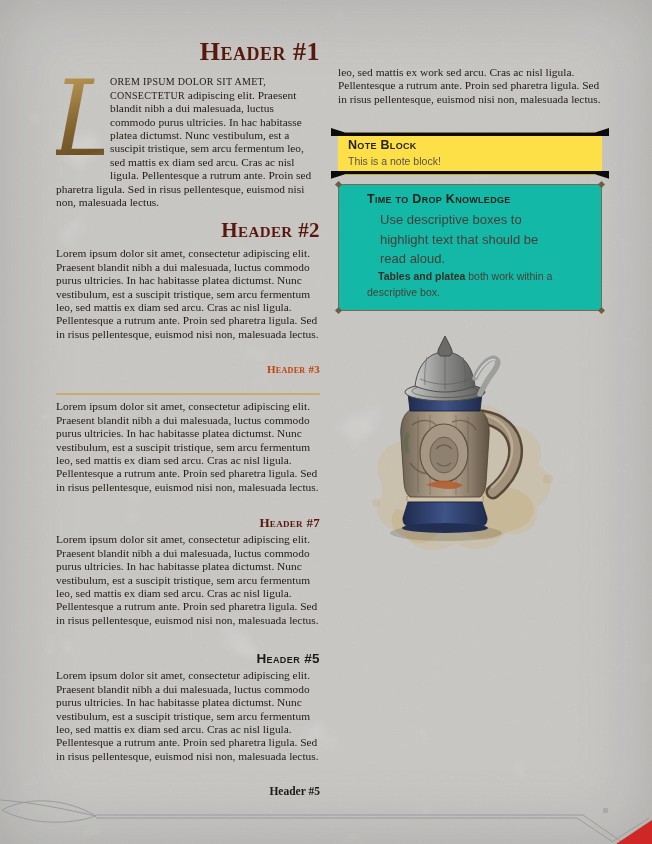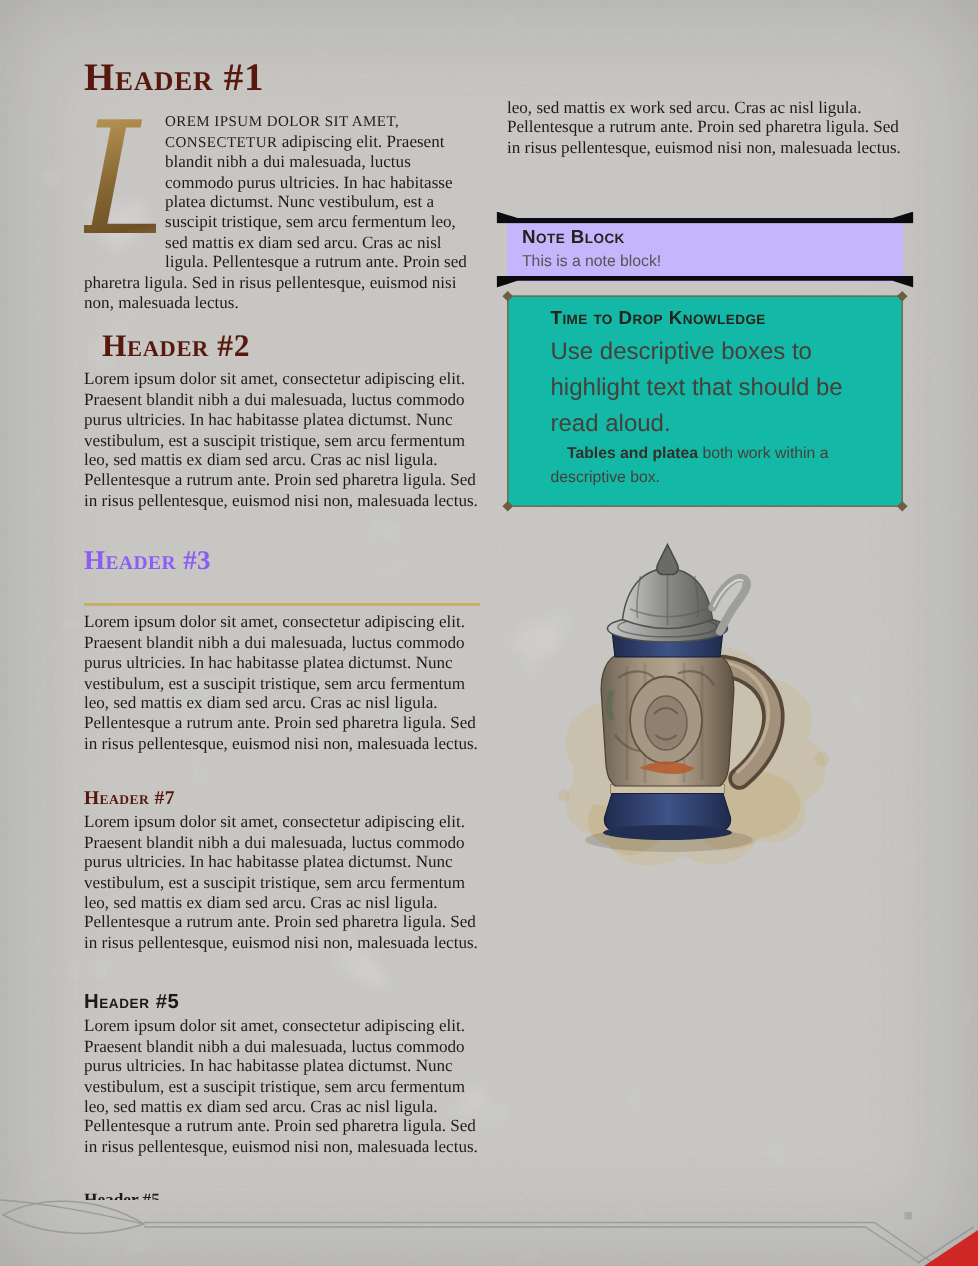--- a/index.html
+++ b/index.html
@@ -5,58 +5,58 @@
   html,body{margin:0;padding:0;background:#d8d8d6;}
   .page{position:relative;width:652px;height:844px;background:#ecebe8;overflow:hidden;
         box-shadow:inset 0 0 70px rgba(110,110,108,.28);
         font-family:"Liberation Serif",serif;}
   .texture{position:absolute;inset:0;pointer-events:none;}
   
   .col{position:absolute;}
   .col-left{left:56px;top:38px;width:264px;height:762px;overflow:hidden;}
   .col-right{left:338px;top:66px;width:264px;}
   
-  h1,h2,h3,h4,h5,h6{font-variant:small-caps;margin:0;font-family:"Liberation Serif",serif;}
+  h1,h2,h3,h4,h5,h6{font-variant:small-caps;margin:0;font-family:"Liberation Serif",serif;text-align:right;}
   h1{font-size:26px;line-height:1.05;color:#58180D;font-weight:700;letter-spacing:.5px;margin:0 0 10px;}
-  h2{font-size:21px;color:#58180D;font-weight:700;letter-spacing:.4px;margin:9px 12px 4px;}
-  h3{font-size:18px;color:#8b5cf6;font-weight:700;letter-spacing:.3px;margin:10px 0 5px;
+  h2{font-size:21px;color:#58180D;font-weight:700;letter-spacing:.4px;margin:9px 0 4px;}
+  h3{font-size:11px;color:#c2410c;font-weight:700;letter-spacing:.3px;margin:10px 0 5px;
      border-bottom:2px solid #c9ad6a;padding-bottom:18px;}
   h4{font-size:13px;color:#58180D;font-weight:700;letter-spacing:.3px;margin:9px 0 2px;}
   h5{font-size:13.5px;color:#1d1a15;font-weight:700;letter-spacing:.4px;margin:12px 0 3px;
      font-family:"Liberation Sans",sans-serif;}
   h6{font-size:11.5px;color:#1d1a15;font-weight:700;font-variant:normal;margin:10px 0 0;}
   
   .body-p{font-size:11.4px;line-height:13.4px;color:#221b15;margin:0;}
   .std{min-height:106px;}
   .first-p{min-height:118px;}
   .opening-caps{text-transform:uppercase;font-size:10px;letter-spacing:.3px;}
   .dropcap{float:left;width:52px;height:92px;margin:2px 6px 0 -4px;
            font-family:"DejaVu Serif",serif;font-style:italic;font-size:104px;line-height:84px;
            color:#8a6b36;text-align:center;
            background:linear-gradient(165deg,#b2914f 8%,#8a6b36 45%,#6e5226 80%,#93743c 100%);
            -webkit-background-clip:text;background-clip:text;}
   @supports ((-webkit-background-clip:text) or (background-clip:text)){
     .dropcap{color:transparent;}
   }
   
-  .note{position:relative;background:#c4b5fd;margin:25px 0 9px;padding:6px 10px 8px;}
+  .note{position:relative;background:#fde047;margin:12px 0 9px;padding:6px 10px 8px;}
   .note-bar{position:absolute;left:-7px;right:-7px;height:8px;background:#0b0b0b;}
   .note-bar.top{top:-4px;clip-path:polygon(0 0,14px 55%,calc(100% - 14px) 55%,100% 0,100% 100%,0 100%);}
   .note-bar.bottom{bottom:-4px;clip-path:polygon(0 100%,14px 45%,calc(100% - 14px) 45%,100% 100%,100% 0,0 0);}
   .box-title{font-family:"Liberation Sans",sans-serif;font-variant:small-caps;font-weight:700;
              font-size:12.5px;color:#26221c;letter-spacing:.3px;line-height:1.25;}
   .note-body{font-family:"Liberation Sans",sans-serif;font-size:10.5px;color:#57534d;margin-top:1px;}
   
   .descriptive{position:relative;background:#14b8a6;border:1px solid #7a6a4c;margin:8px 0 0;
                padding:7px 28px 10px;}
   .corner-dot{position:absolute;width:5px;height:5px;background:#6e5d40;transform:rotate(45deg);}
   .corner-dot.tl{left:-3px;top:-3px;} .corner-dot.tr{right:-3px;top:-3px;}
   .corner-dot.bl{left:-3px;bottom:-3px;} .corner-dot.br{right:-3px;bottom:-3px;}
-  .desc-body{font-family:"Liberation Sans",sans-serif;font-size:16px;line-height:1.5;
-             color:#45413a;margin:3px 0 0;}
+  .desc-body{font-family:"Liberation Sans",sans-serif;font-size:13px;line-height:1.5;
+             color:#45413a;margin:3px 13px 0;}
   .desc-callout{font-family:"Liberation Sans",sans-serif;font-size:10.5px;line-height:1.5;
                 color:#45413a;margin:0;text-indent:11px;}
   .desc-callout b{color:#33302a;}
   
   .stein-wrap{margin:22px 0 0 14px;}
   
   .footer-art{position:absolute;left:0;bottom:0;pointer-events:none;}
 </style>
 </head>
 <body>

